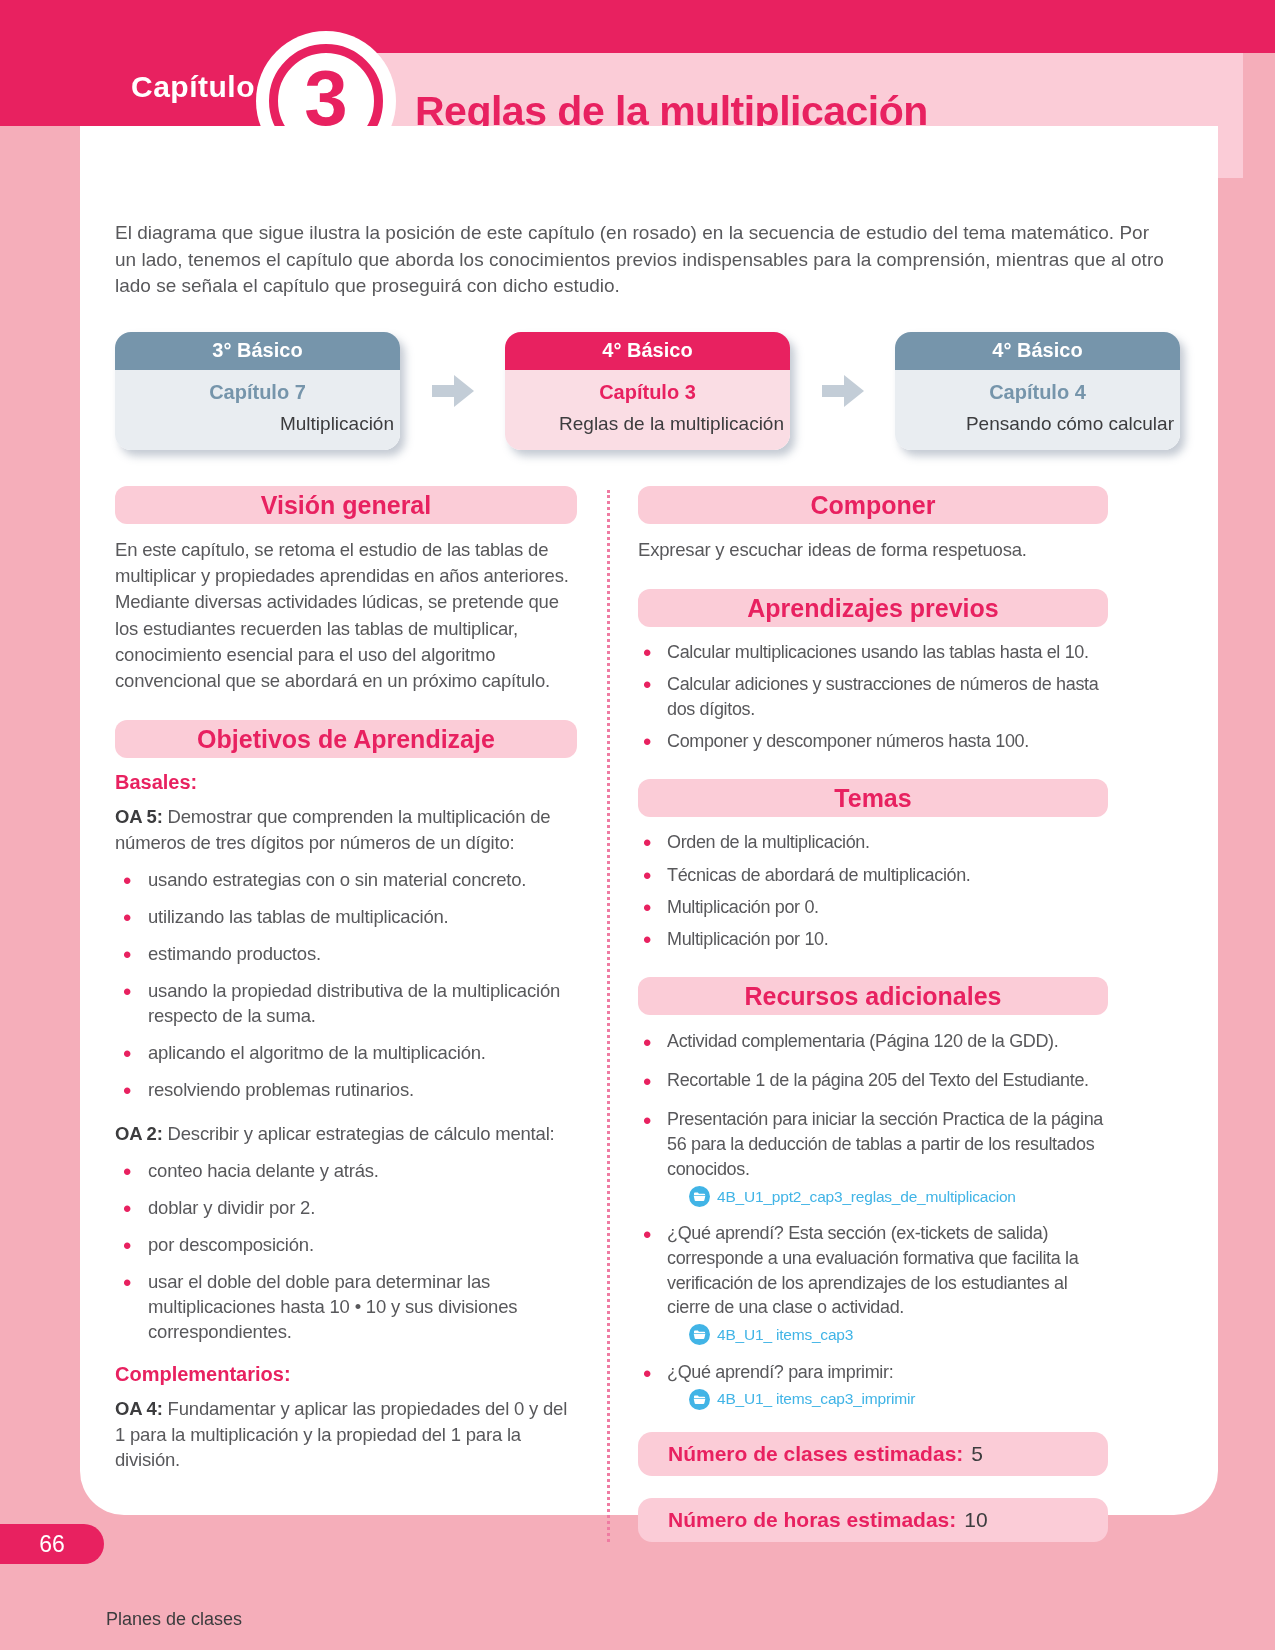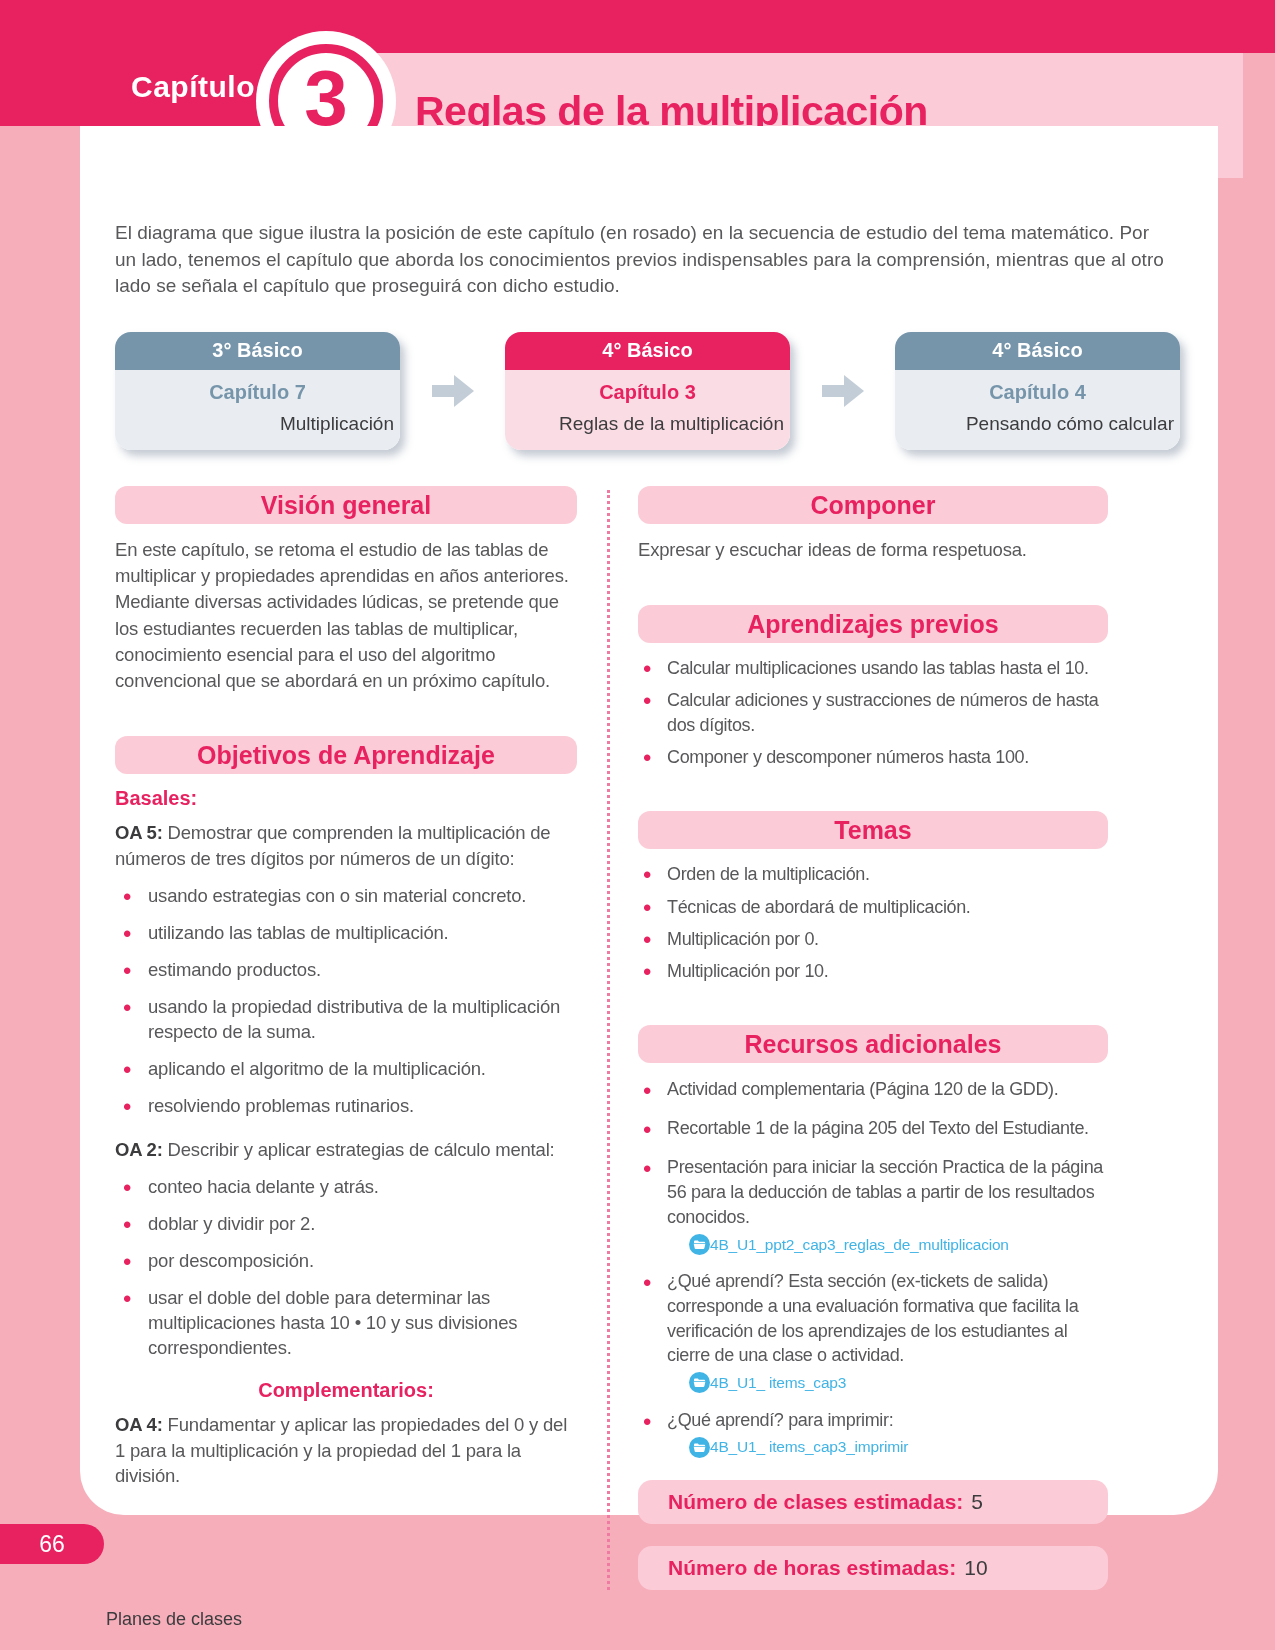--- a/index.html
+++ b/index.html
@@ -53,36 +53,36 @@
   .seq-card.pink .seq-chapter{color:var(--accent);}
   .seq-arrow{flex:1;display:flex;align-items:center;justify-content:center;}
   
   .columns{display:flex;margin-top:36px;}
   .col-left{width:462px;}
   .divider{border-left:3px dotted #ef7ba2;margin:4px 28px 0 30px;}
   .col-right{width:470px;}
   .pill{background:var(--light_pink);border-radius:12px;height:38px;line-height:38px;
     text-align:center;color:var(--accent);font-weight:bold;font-size:25px;margin-bottom:13px;}
   .body-text{font-size:18.5px;line-height:1.42;letter-spacing:-0.2px;}
-  .mt{margin-top:42px;}
+  .mt{margin-top:26px;}
   .sub-label{color:var(--accent);font-weight:bold;font-size:20px;margin:4px 0 10px;}
   .oa-par{font-size:18.5px;line-height:1.4;letter-spacing:-0.2px;margin:0 0 12px;}
   .oa-par b{color:var(--dark);}
   ul.blt{list-style:none;margin:0;padding:0;}
   ul.blt li{position:relative;padding-left:33px;font-size:18.5px;line-height:1.35;
     letter-spacing:-0.2px;margin:12px 0;}
   ul.blt li::before{content:"\2022";color:var(--accent);position:absolute;left:8px;top:-3px;
     font-size:24px;}
   .col-right ul.blt li{margin:8px 0;padding-left:29px;letter-spacing:-0.35px;font-size:18px;}
   .col-right ul.blt li::before{left:5px;}
   
   .res-item{position:relative;padding-left:29px;font-size:18px;line-height:1.38;
     letter-spacing:-0.35px;margin:14px 0;}
   .res-item::before{content:"\2022";color:var(--accent);position:absolute;left:5px;top:-3px;font-size:24px;}
-  .link-row{display:flex;align-items:center;margin:4px 0 0 22px;}
+  .link-row{display:flex;align-items:center;gap:7px;margin:4px 0 0 22px;}
   .link-text{color:var(--link);font-size:15.5px;letter-spacing:-0.2px;}
   
   .est-box{background:var(--light_pink);border-radius:14px;padding:10px 10px 10px 30px;
     font-size:21px;margin-top:22px;white-space:nowrap;}
   .est-label{color:var(--accent);font-weight:bold;}
   .est-value{color:var(--dark);margin-left:8px;}
   
   .footer-pill{position:absolute;left:0;top:1524px;width:104px;height:40px;background:var(--accent);
     border-radius:0 24px 24px 0;color:#fff;font-size:23px;display:flex;align-items:center;
     justify-content:center;}
@@ -154,21 +154,21 @@
             <li>aplicando el algoritmo de la multiplicación.</li>
             <li>resolviendo problemas rutinarios.</li>
           </ul>
         <p class="oa-par" style="margin-top:18px;"><b>OA 2:</b> <span>Describir y aplicar estrategias de cálculo mental:</span></p>
         <ul class="blt">
             <li>conteo hacia delante y atrás.</li>
             <li>doblar y dividir por 2.</li>
             <li>por descomposición.</li>
             <li>usar el doble del doble para determinar las multiplicaciones hasta 10 • 10 y sus divisiones correspondientes.</li>
           </ul>
-        <div class="sub-label" style="margin-top:18px;text-align:center;">Complementarios:</div>
+        <div class="sub-label" style="margin-top:18px;">Complementarios:</div>
         <p class="oa-par"><b>OA 4:</b> <span>Fundamentar y aplicar las propiedades del 0 y del 1 para la multiplicación y la propiedad del 1 para la división.</span></p>
       </div>
 
       <div class="divider"></div>
 
       <div class="col-right">
         <div class="pill">Componer</div>
         <div class="body-text">Expresar y escuchar ideas de forma respetuosa.</div>
 
         <div class="pill mt">Aprendizajes previos</div>

